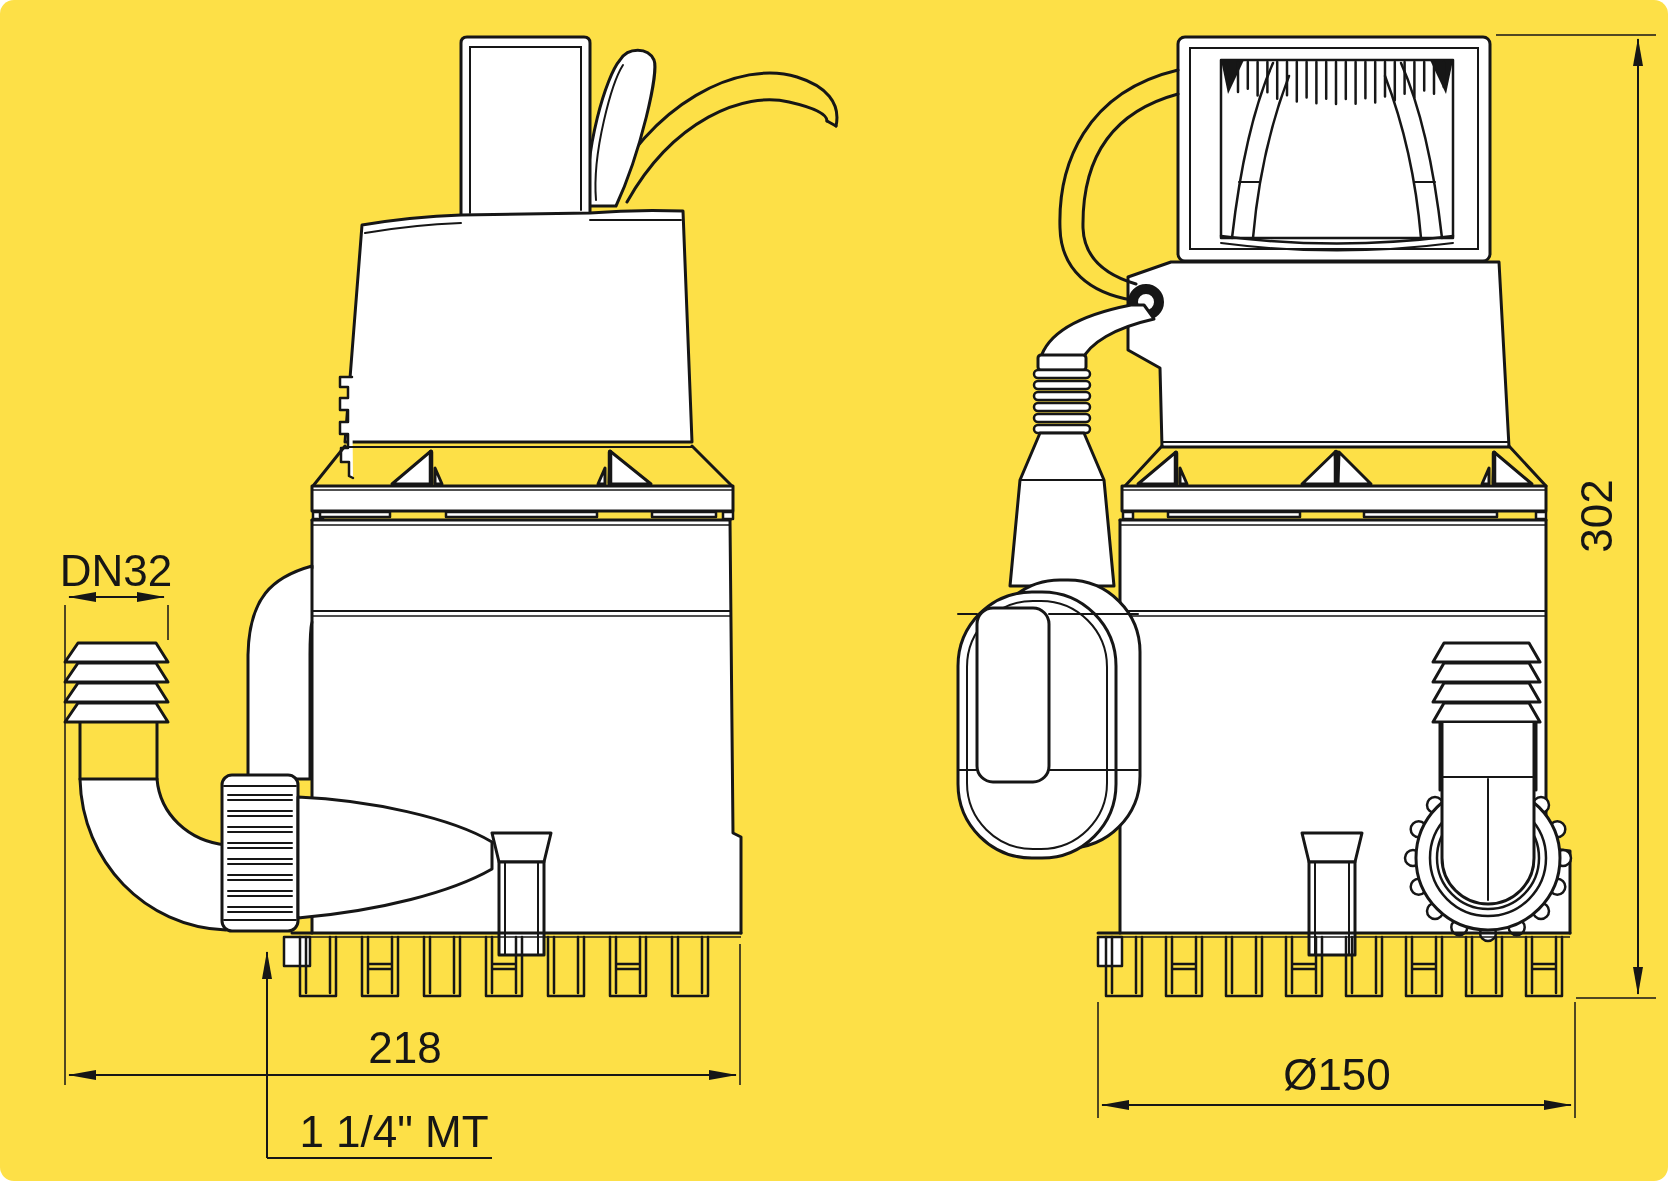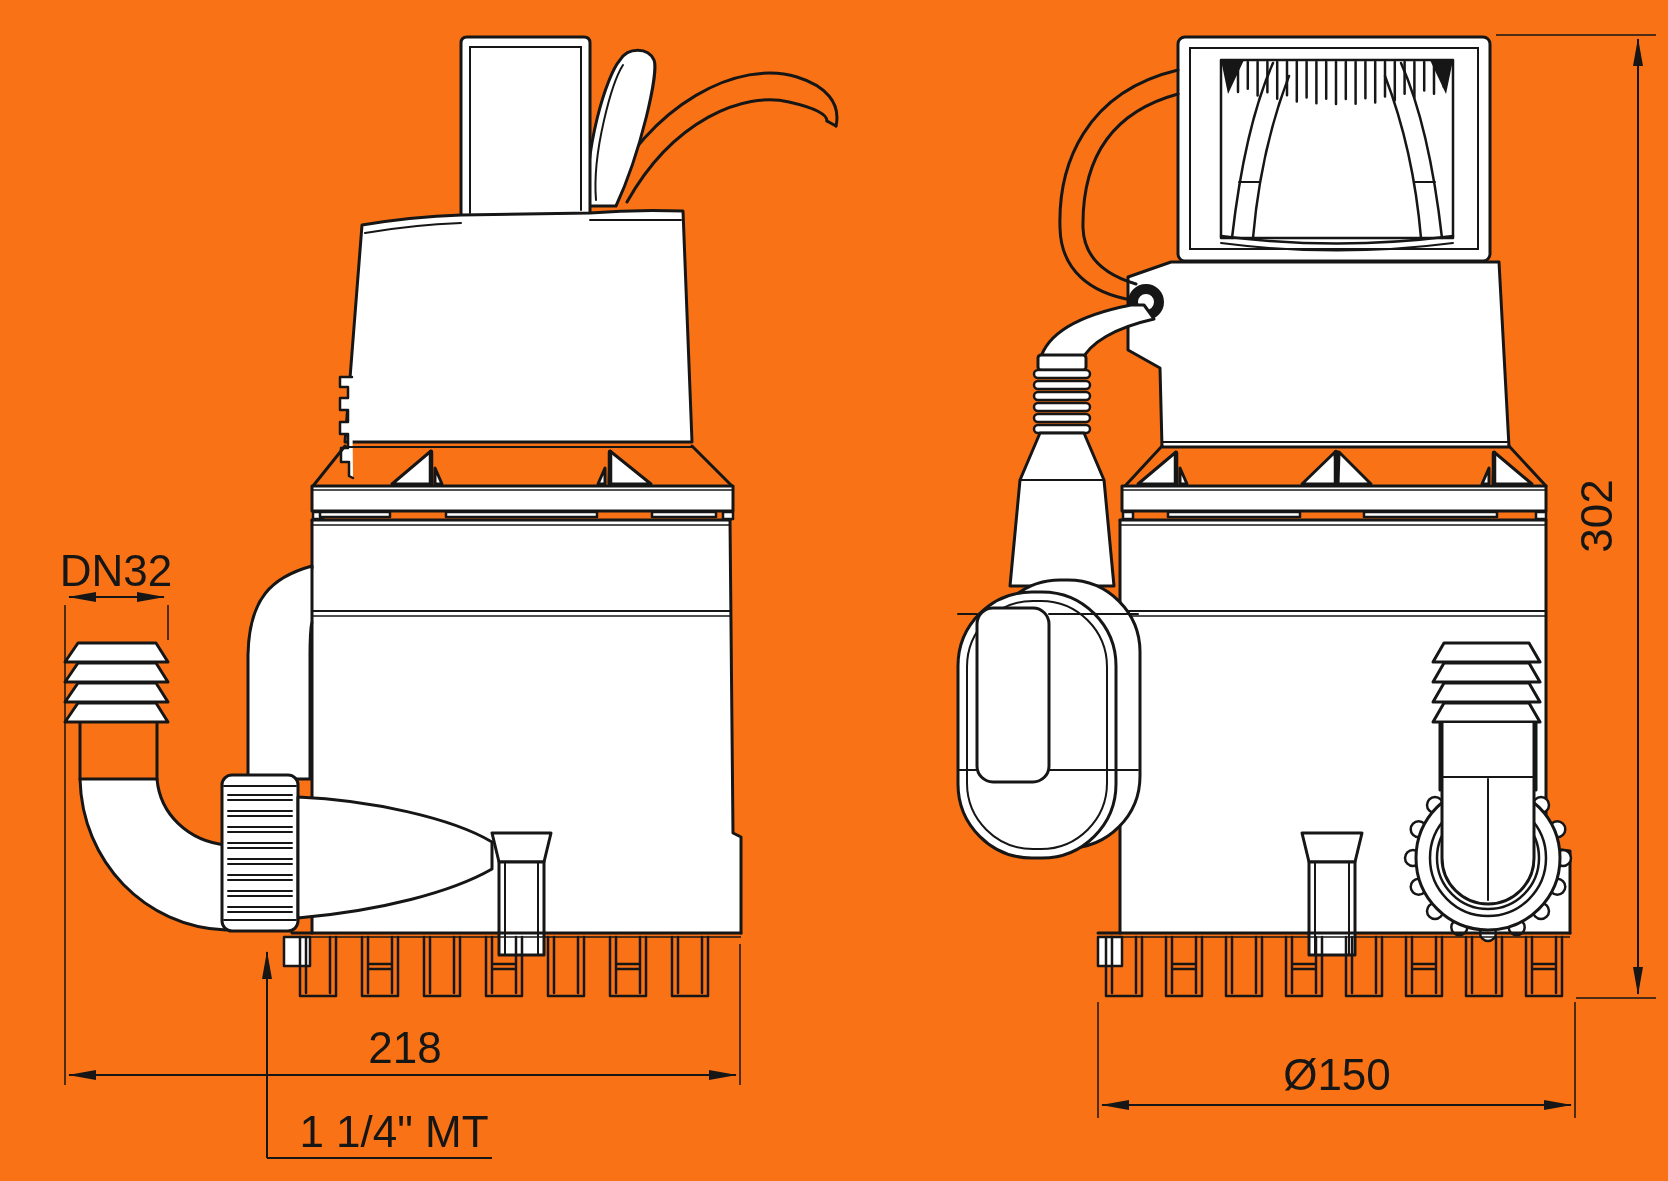--- a/index.html
+++ b/index.html
@@ -1,16 +1,16 @@
 <!DOCTYPE html>
 <html><head>
 <meta charset="utf-8">
 <style>
   html,body{margin:0;padding:0;background:#fff;}
-  .page{width:1668px;height:1181px;background:#f97316;position:relative;overflow:hidden;}
+  .page{width:1668px;height:1181px;background:#fde047;position:relative;overflow:hidden;border-radius:14px;}
   svg{display:block}
   
   .s3  {stroke:#161616;stroke-width:3;fill:none;stroke-linejoin:round;stroke-linecap:round;}
   .s3f {stroke:#161616;stroke-width:3;fill:#fff;stroke-linejoin:round;stroke-linecap:round;}
   .s25 {stroke:#161616;stroke-width:2.5;fill:none;stroke-linejoin:round;stroke-linecap:round;}
   .s25f{stroke:#161616;stroke-width:2.5;fill:#fff;stroke-linejoin:round;stroke-linecap:round;}
   .s2  {stroke:#161616;stroke-width:2;fill:none;stroke-linecap:round;}
   .s15 {stroke:#161616;stroke-width:1.5;fill:none;}
   .s4  {stroke:#161616;stroke-width:4.5;fill:none;stroke-linecap:round;}
   .fill{fill:#161616;stroke:none;}

